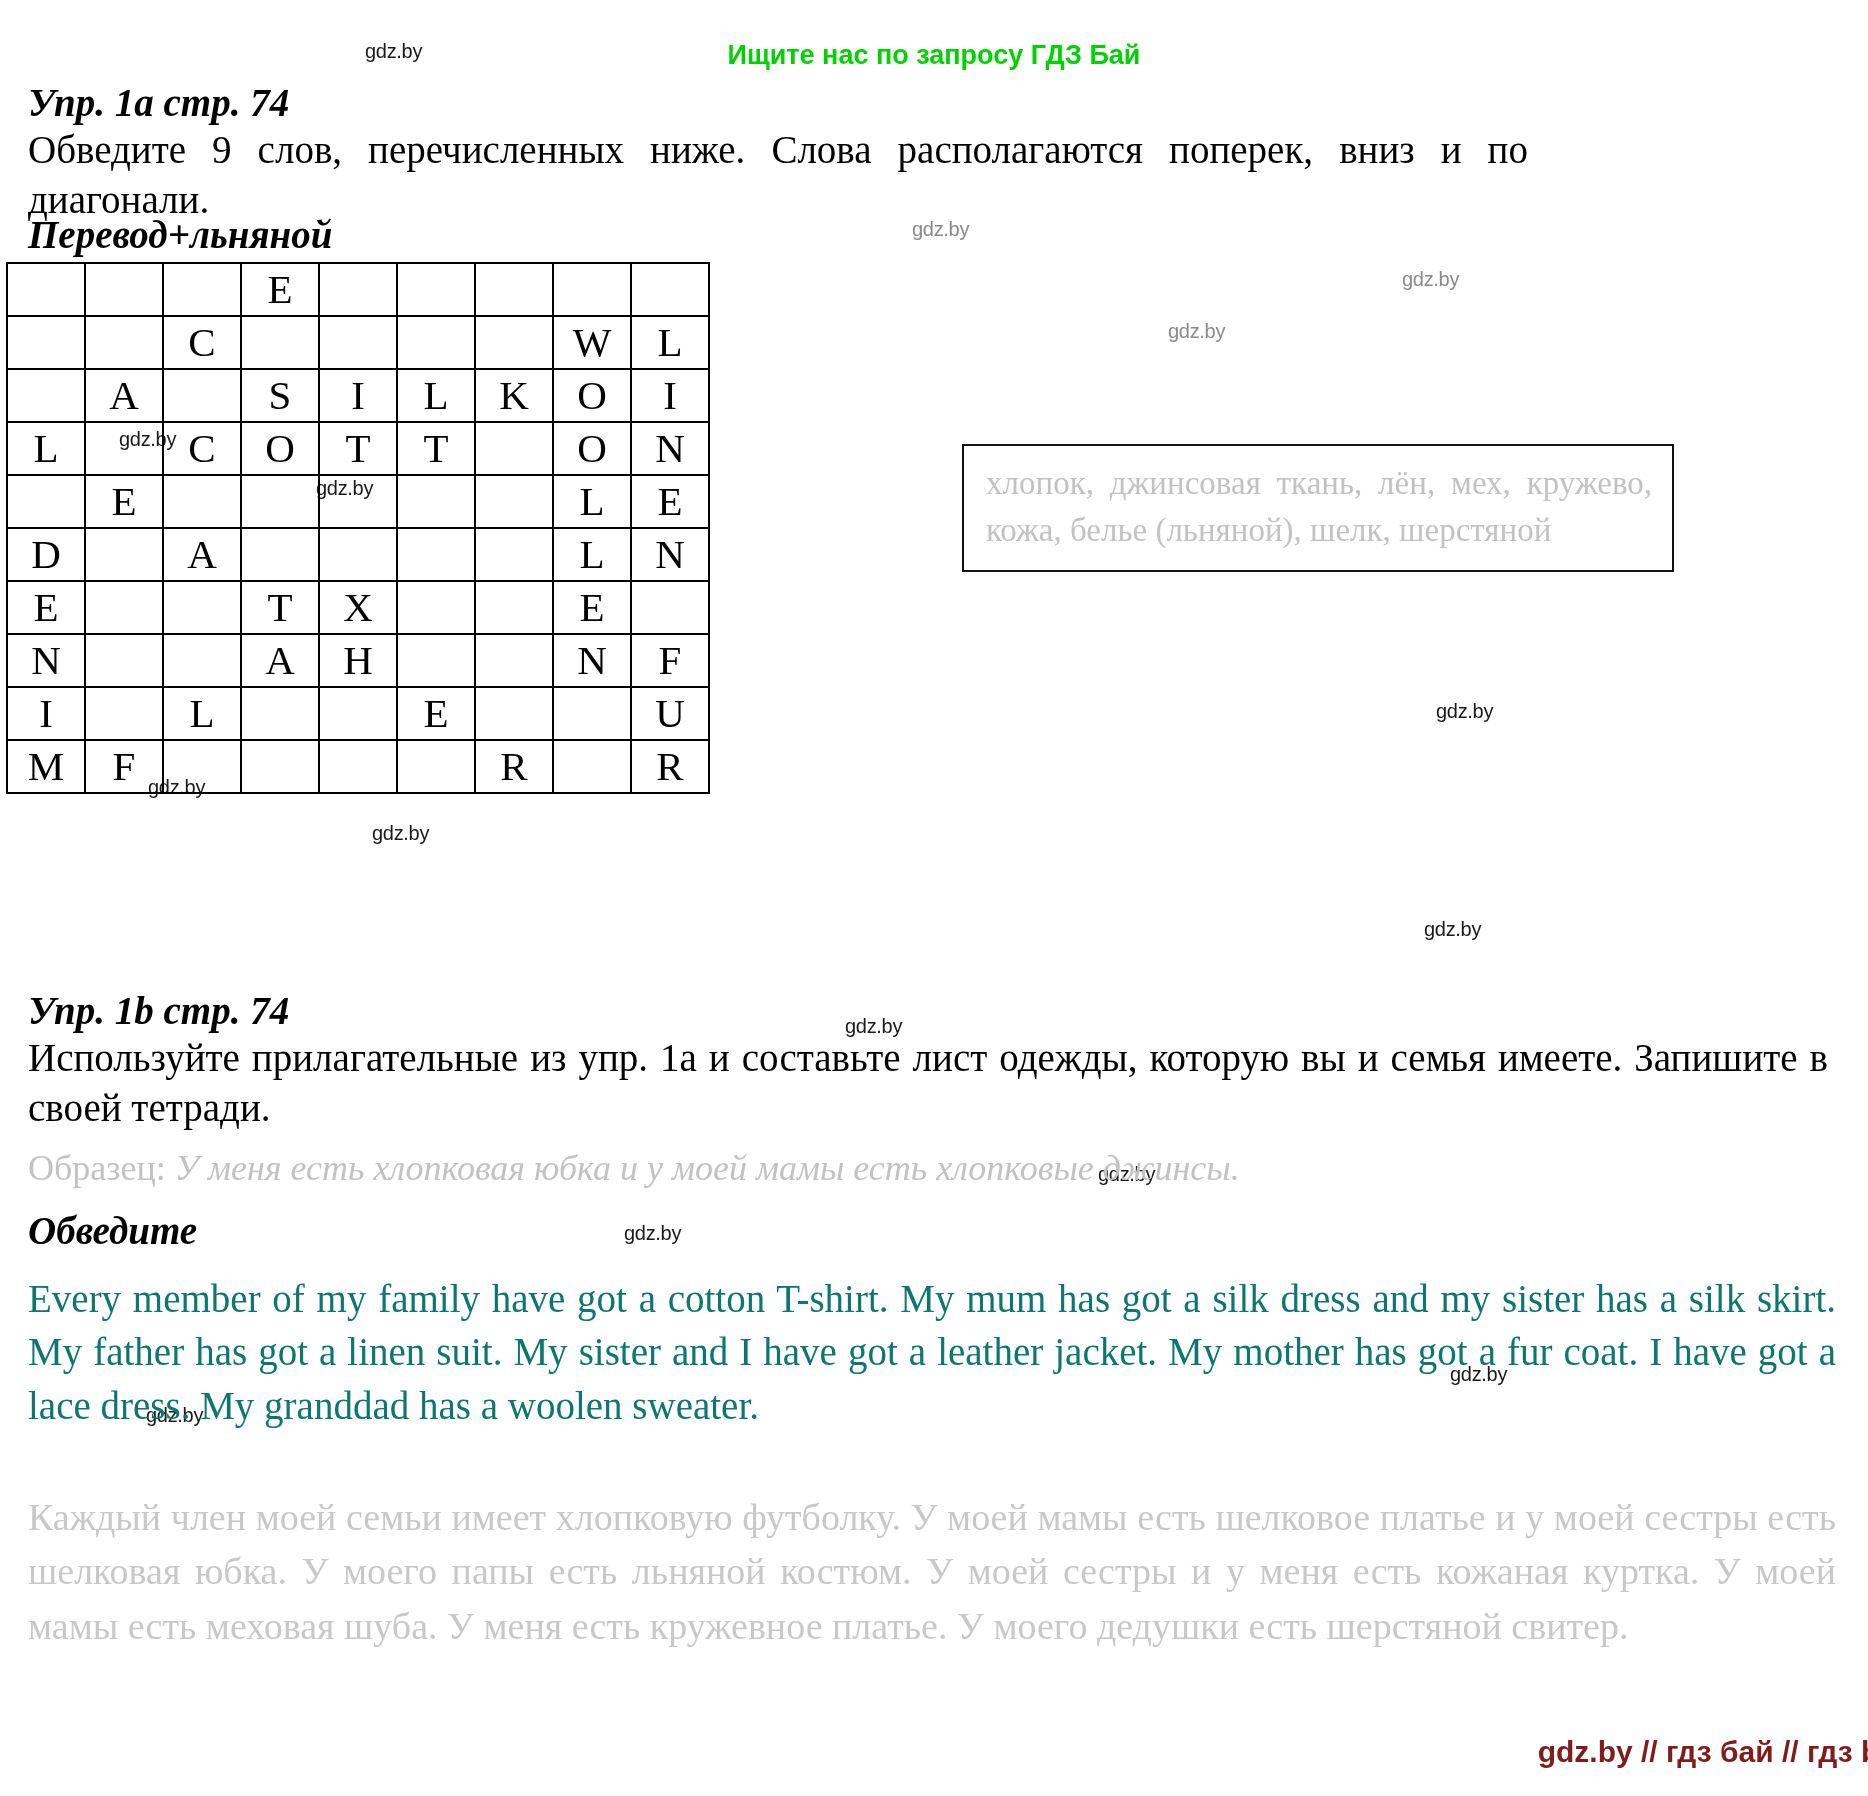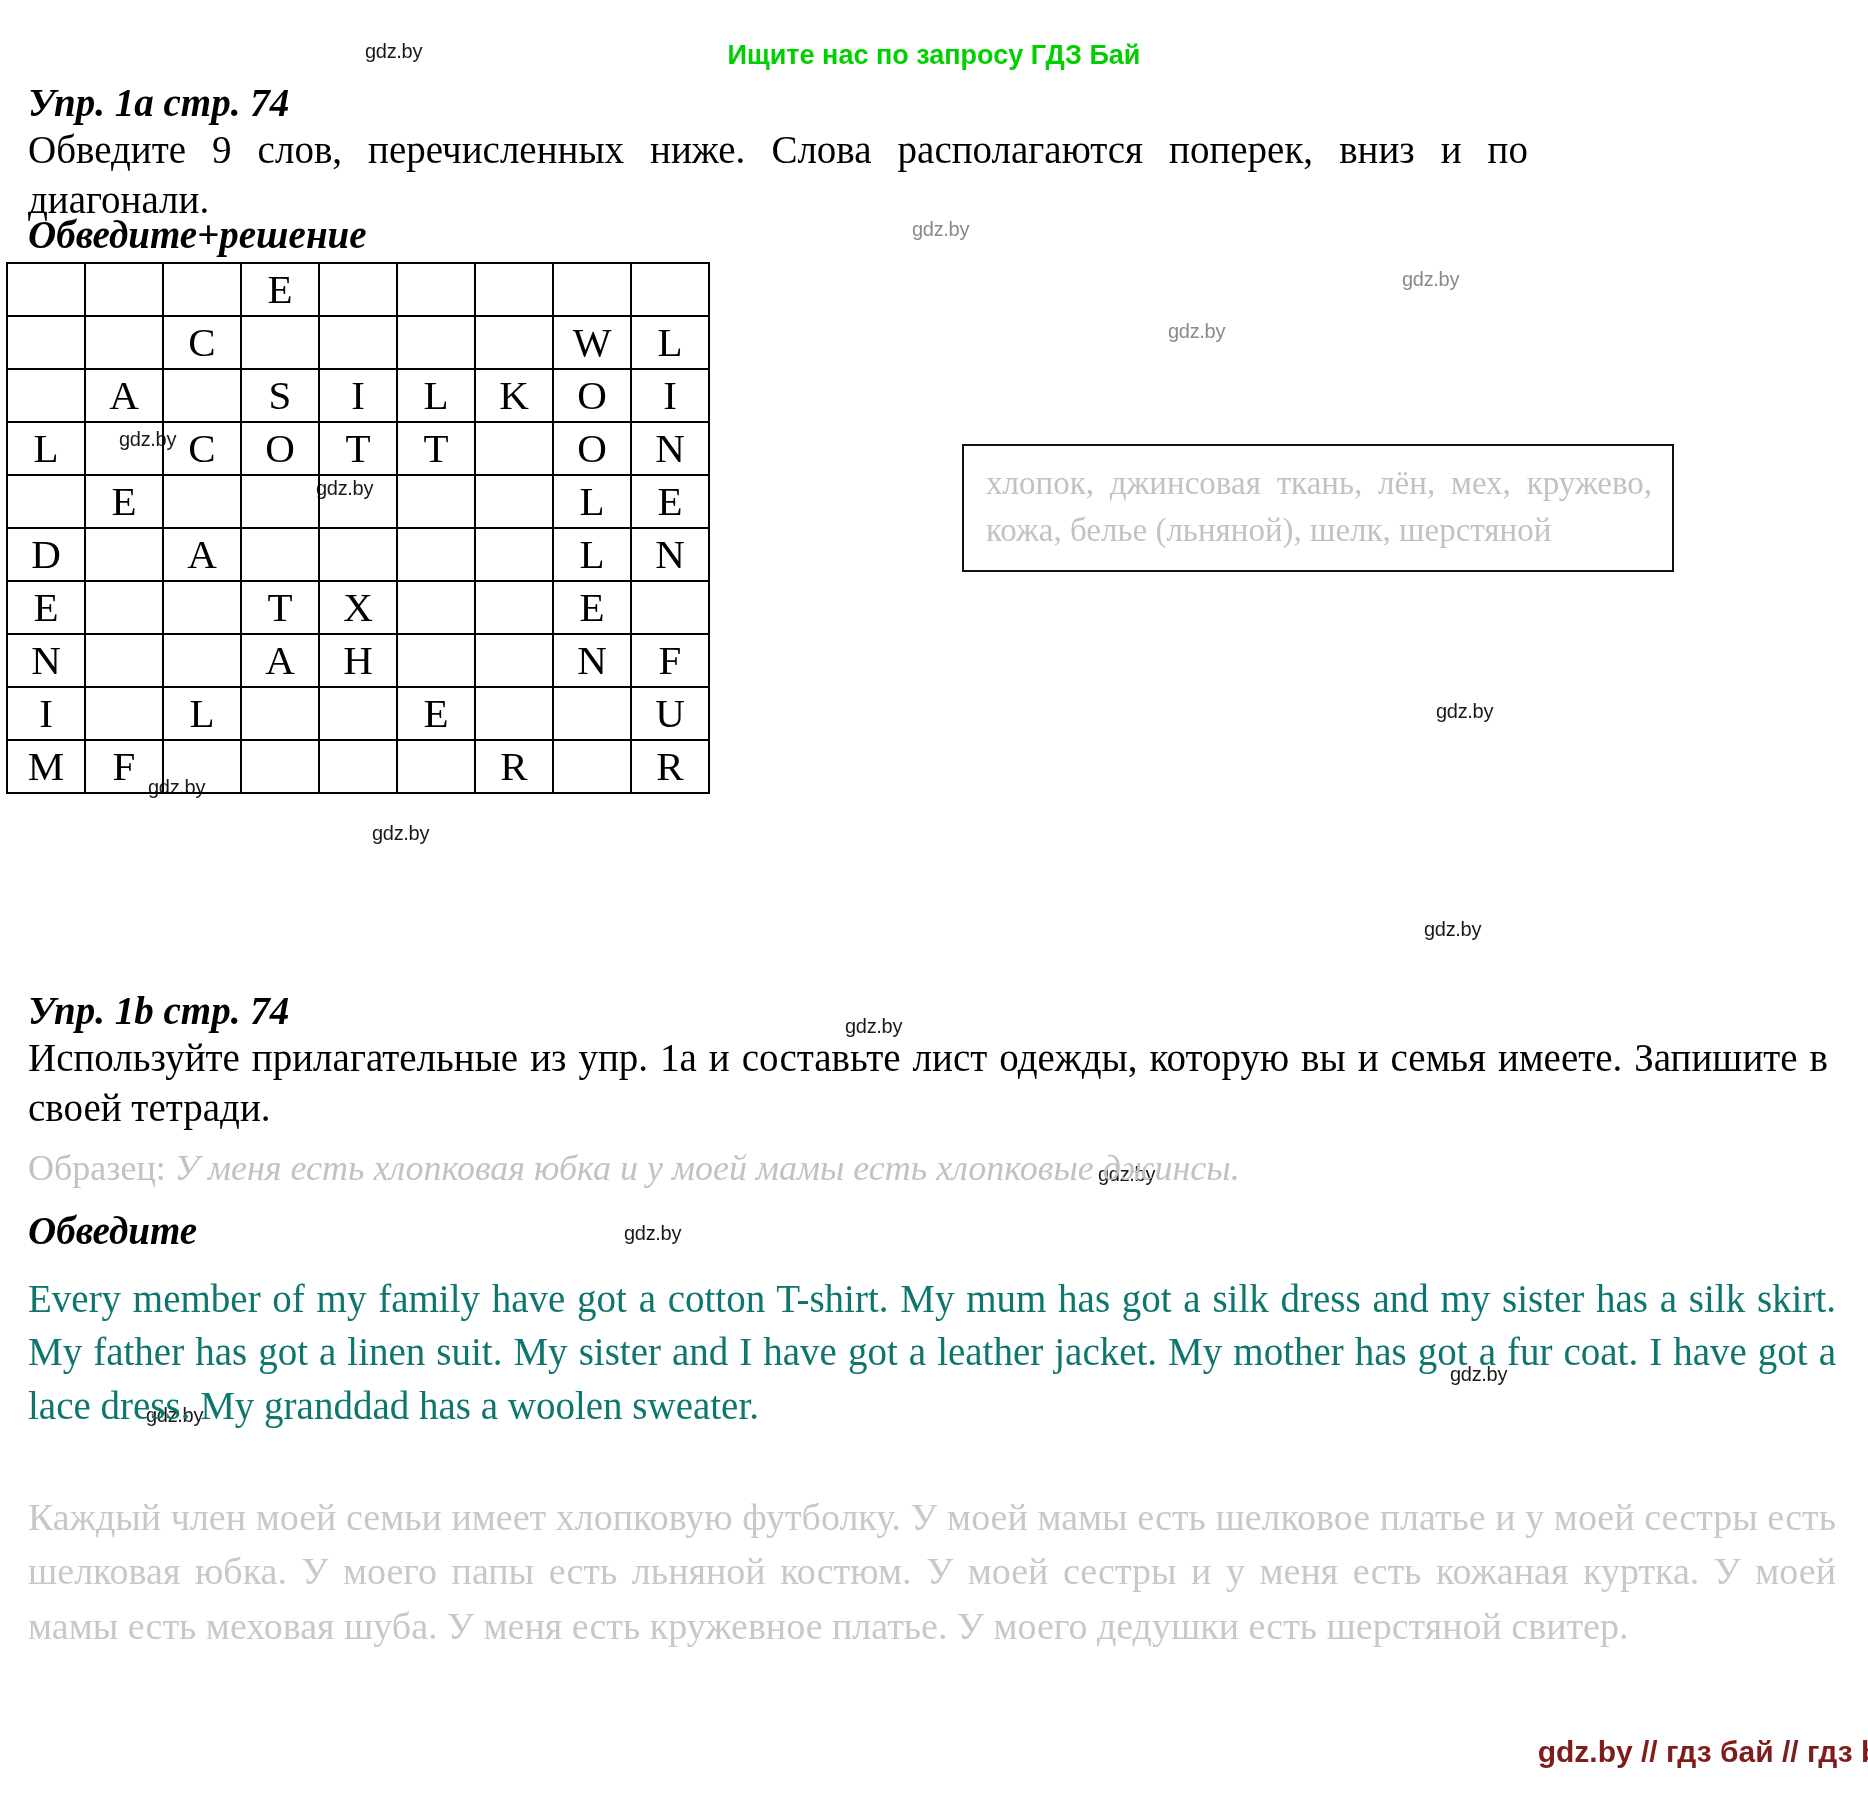--- a/index.html
+++ b/index.html
@@ -157,21 +157,21 @@
 <div class="wm dark" style="left:845px; top:1015px;">gdz.by</div>
 <div class="wm dark" style="left:1098px;top:1163px;">gdz.by</div>
 <div class="wm dark" style="left:624px; top:1222px;">gdz.by</div>
 <div class="wm dark" style="left:1450px;top:1363px;">gdz.by</div>
 <div class="wm dark" style="left:146px; top:1404px;">gdz.by</div>
 
 <div class="ex-label" style="left:28px; top:80px;">Упр. 1a стр. 74</div>
 
 <div class="task" style="left:28px; top:125px; width:1500px;"><span>Обведите 9 слов, перечисленных ниже. Слова располагаются поперек, вниз и по диагонали.</span></div>
 
-<div class="section-title" style="left:28px; top:212px;">Обведите+решение</div>
+<div class="section-title" style="left:28px; top:212px;">Перевод+льняной</div>
 
 <div class="grid-wrap" style="left:6px; top:262px;">
   <table class="ws">
     <tbody id="ws-body">
         <tr>
           <td></td>
           <td></td>
           <td></td>
           <td>E</td>
           <td></td>

